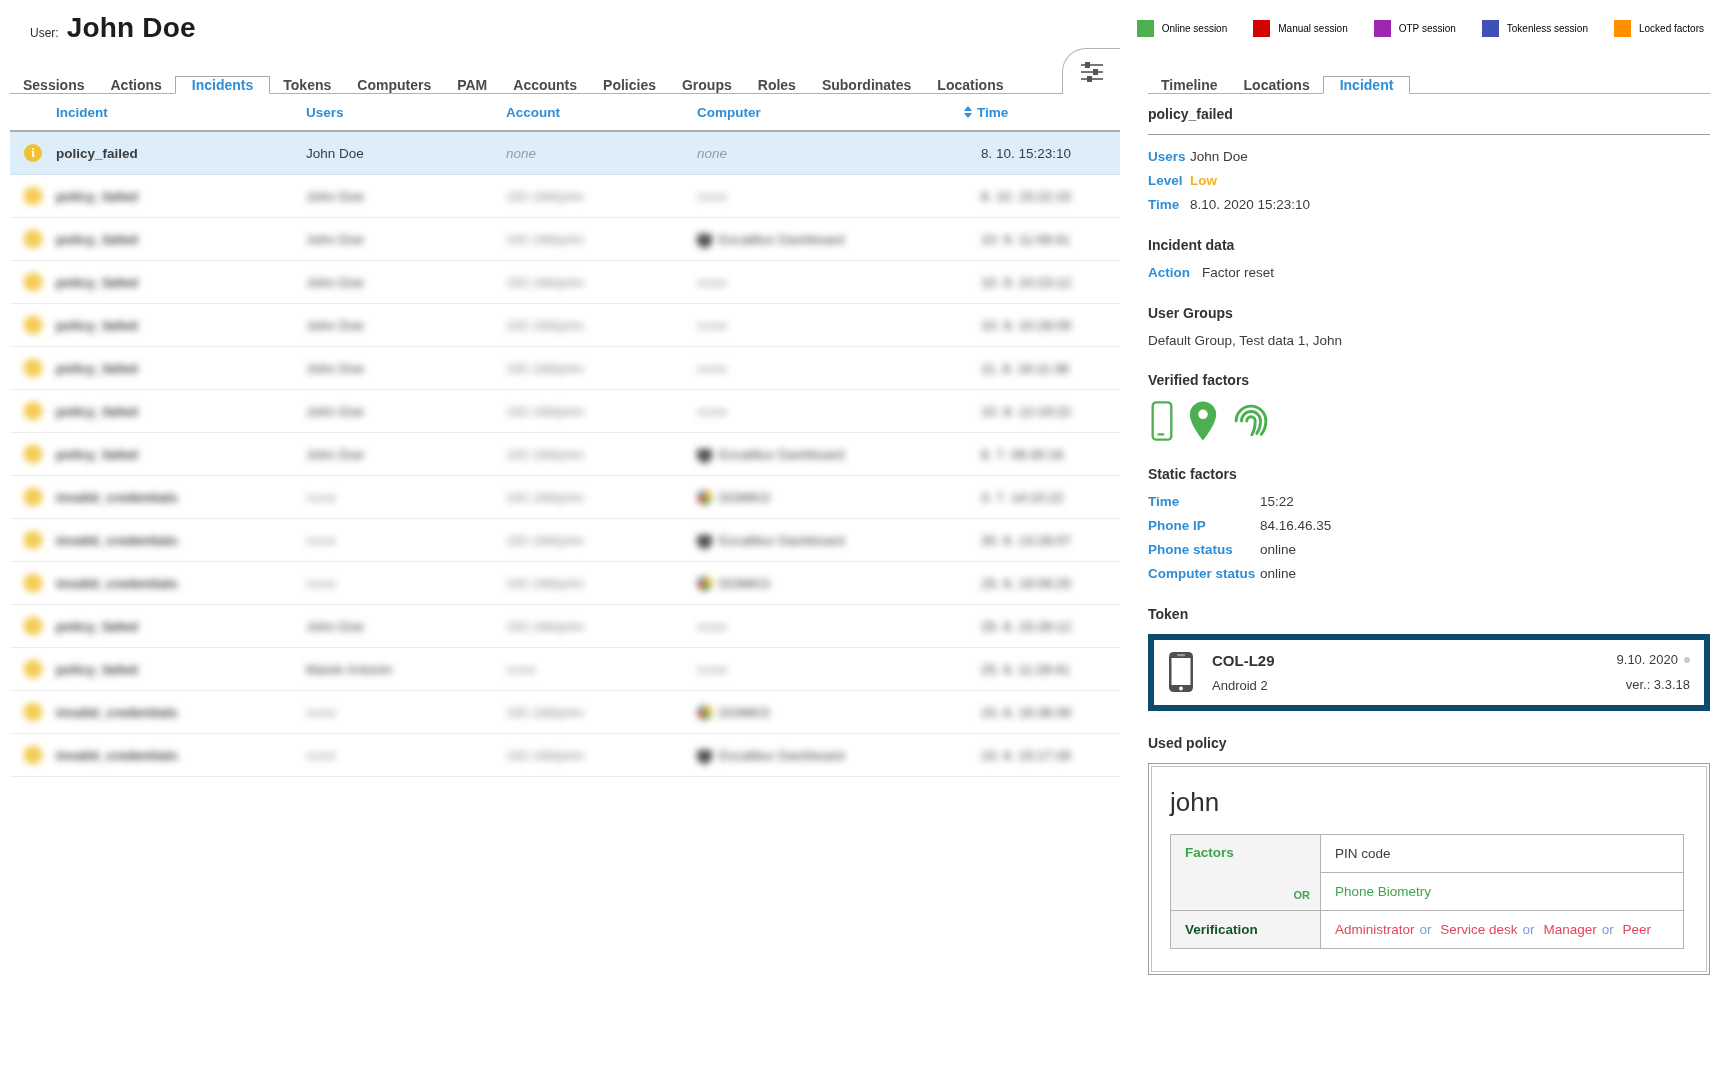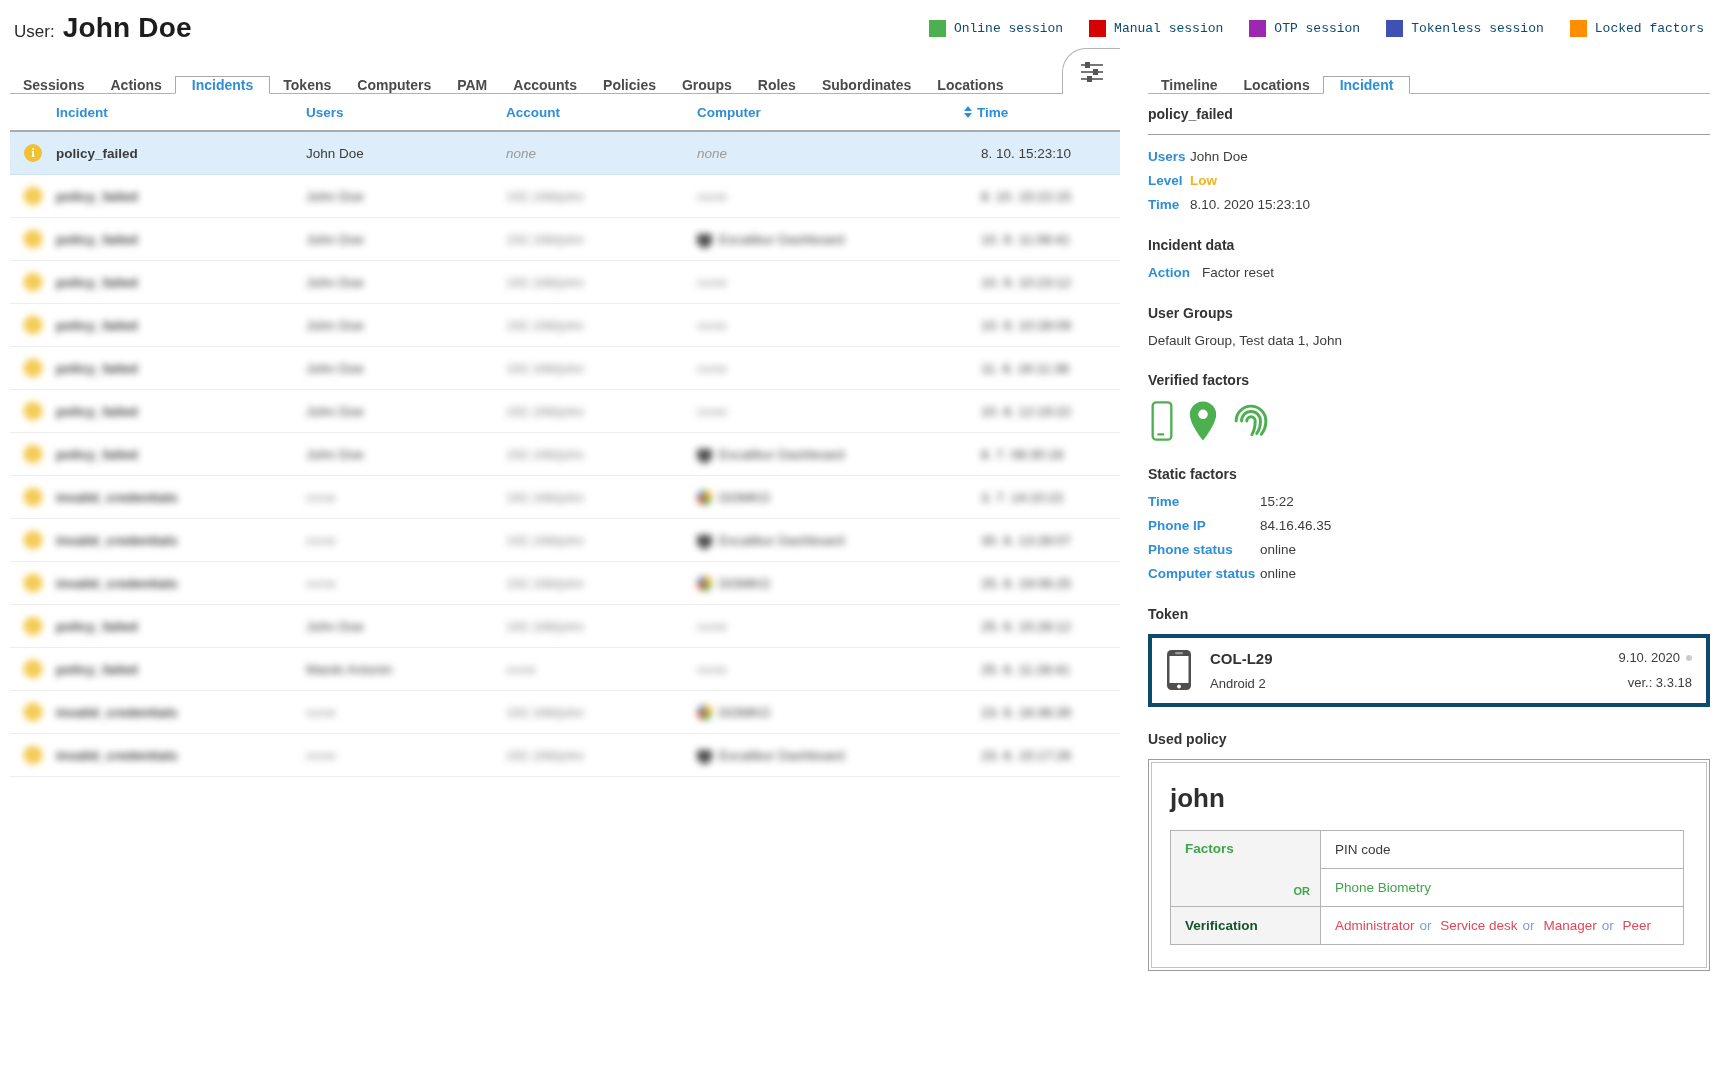--- a/index.html
+++ b/index.html
@@ -3,26 +3,26 @@
 <meta charset="utf-8">
 <style>
   * { margin:0; padding:0; box-sizing:border-box; }
   html,body { background:#fff; }
   body { font-family:"Liberation Sans", sans-serif; color:#3c3c3c; }
   .page { width:1720px; height:1080px; position:relative; overflow:hidden; background:#fff; }
 
   
   .hdr { display:flex; justify-content:space-between; align-items:center; padding:12px 16px 2px 14px; }
   .user-title { display:flex; align-items:baseline; gap:8px; }
-  .user-label { font-size:17px; color:#2b2b2b; }
+  .user-label { font-size:12px; color:#2b2b2b;margin-left:16px; }
   .user-name { font-size:28px; font-weight:bold; color:#1d1d1d; letter-spacing:.2px; }
   .legend { display:flex; align-items:center; gap:26px; }
   .legend-item { display:flex; align-items:center; gap:8px; }
   .legend-swatch { width:17px; height:17px; display:inline-block; }
-  .legend-label { font-size:13px; color:#0c4a6e;font-family:Liberation Mono, monospace; }
+  .legend-label { font-size:10px; color:#000000; }
 
   
   .main { display:flex; margin-top:4px; }
   .left { width:1110px; margin-left:10px; }
   .right { width:562px; margin-left:28px; }
 
   
   .tabbar { position:relative; height:44px; border-bottom:1px solid #b2b2b2; display:flex; align-items:flex-end; }
   .tabs { display:flex; height:100%; align-items:flex-end; }
   .tab { padding:0 13px; display:flex; align-items:center; font-size:14px; font-weight:bold; color:#4a4a4a; cursor:pointer; white-space:nowrap; }
@@ -66,33 +66,33 @@
   .w40 { width:42px; }
   .w112 { width:112px; }
   .fval { color:#3c3c3c; }
   .val-low { color:#f0b41e; font-weight:bold; }
   .sec-h { font-size:14px; font-weight:bold; color:#333; margin:24px 0 12px; }
   .groups-text { color:#3c3c3c; }
   .vf-icons { display:flex; align-items:center; gap:10px; margin-top:12px; }
   .vf-icons svg { display:block; }
 
   
-  .token-card { margin-top:2px; border:4px solid #0c4a6e; padding:11px 14px 12px; display:flex; align-items:center; cursor:pointer; }
+  .token-card { margin-top:2px; border:6px solid #0c4a6e; padding:11px 14px 12px; display:flex; align-items:center; cursor:pointer; }
   .token-ico { flex:none; margin-right:18px; }
   .token-name { font-size:15px; font-weight:bold; color:#333; }
   .token-os { font-size:13px; color:#3c3c3c; margin-top:9px; }
   .token-right { margin-left:auto; text-align:right; }
   .token-date { font-size:13px; color:#3c3c3c; display:inline-block; }
   .status-dot { display:inline-block; width:6px; height:6px; border-radius:50%; background:#cccccc; margin-left:6px; vertical-align:middle; }
   .token-ver { font-size:13px; color:#3c3c3c; margin-top:10px; }
 
   
   .policy-outer { border:1px solid #9c9c9c; padding:2px; margin-top:2px; }
   .policy-inner { border:1px solid #c3c3c3; padding:16px 22px 22px 18px; }
-  .policy-name { font-size:26px; font-weight:bold; color:#2f2f2f; margin:4px 0 16px; }
+  .policy-name { font-size:26px; font-weight:normal; color:#2f2f2f; margin:4px 0 16px; }
   .policy-table { width:100%; border-collapse:collapse; font-size:13.5px; }
   .policy-table td { border:1px solid #b3b3b3; padding:10px 14px; height:38px; }
   .pt-label { width:150px; background:#f4f4f4; font-weight:bold; }
   .lbl-factors { color:#3fa54a; }
   .lbl-verif { color:#e23c3c; }
   .cell-factors { position:relative; vertical-align:top; }
   .or-tag { position:absolute; right:10px; bottom:9px; font-size:11px; font-weight:bold; color:#3fa54a; }
   .f-normal { color:#3c3c3c; }
   .f-green { color:#3fa54a; }
   .vseg .vname { color:#e0475a; }

